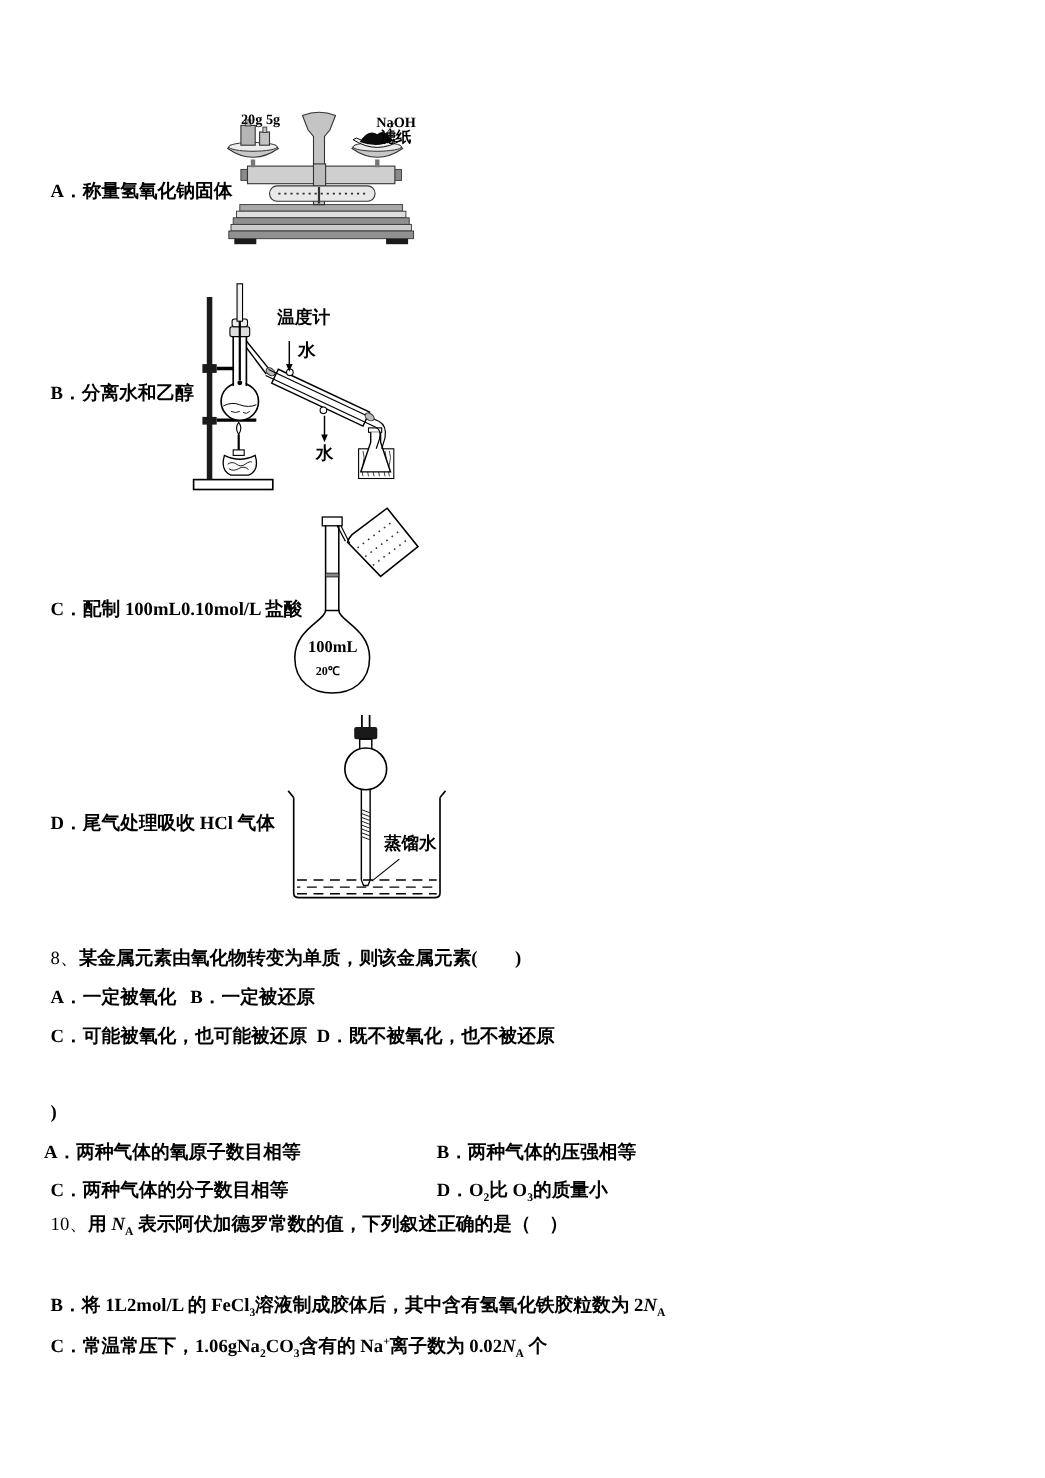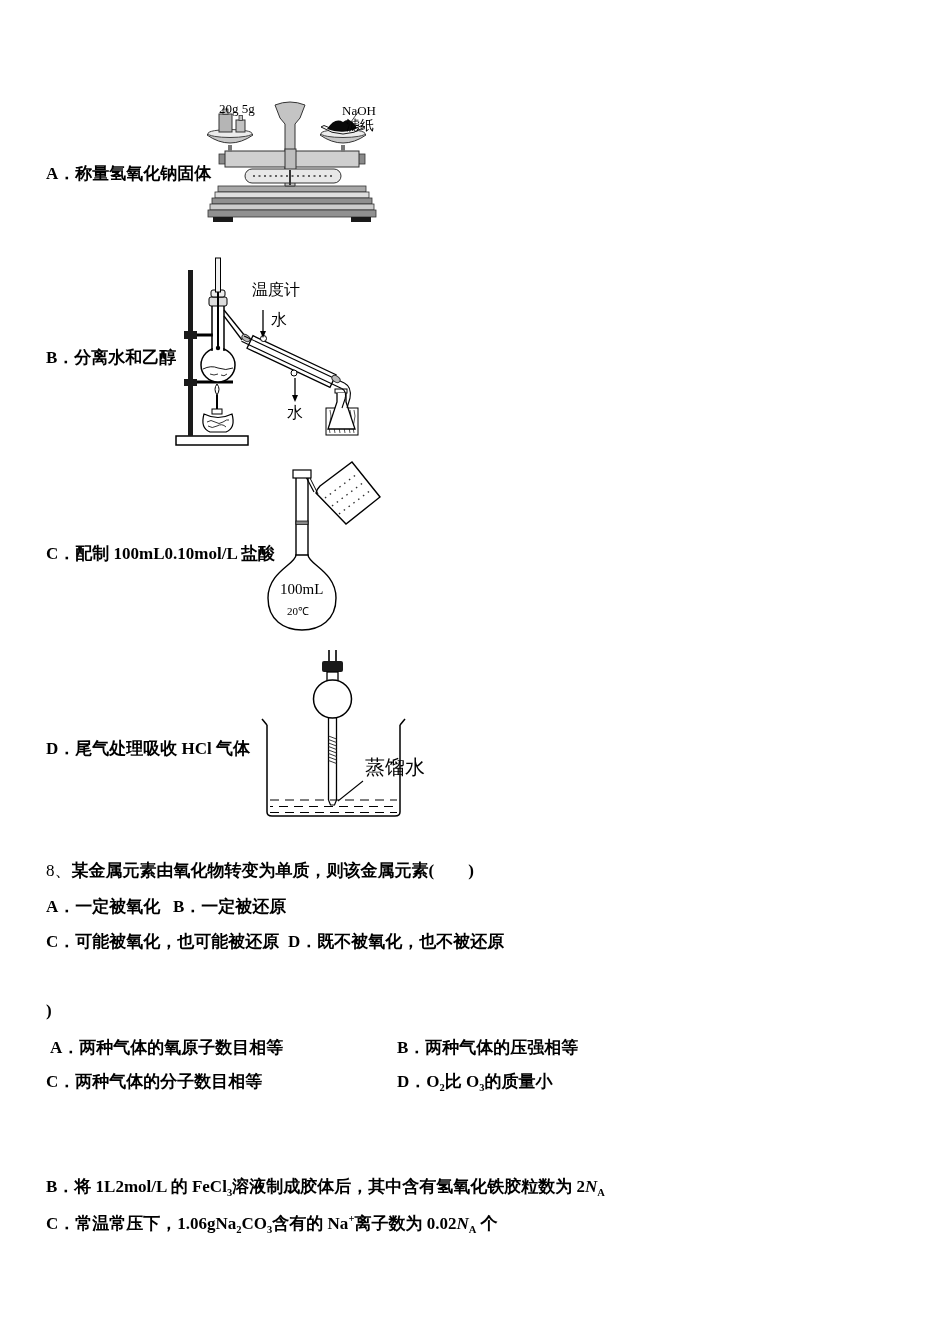--- a/index.html
+++ b/index.html
@@ -4,21 +4,21 @@
 <style>
   html,body{margin:0;padding:0;background:#e8e8e8;}
   .page{position:relative;width:950px;height:1344px;background:#ffffff;overflow:hidden;
         font-family:"Liberation Serif",serif;color:#000;margin:0 auto;}
   .line{position:absolute;white-space:nowrap;font-size:17px;font-weight:bold;line-height:22px;}
   .line .seg-num{font-weight:400;}
   .line .seg-i{font-style:italic;}
   .line sub,.line sup{font-size:0.62em;line-height:0;font-weight:bold;}
   .fig{position:absolute;}
   .fig svg{position:absolute;left:0;top:0;}
-  .fig-label{position:absolute;font-size:13px;font-weight:400;white-space:nowrap;line-height:15px;}
+  .fig-label{position:absolute;font-size:13px;font-weight:700;white-space:nowrap;line-height:15px;}
   .fig-label.cn{font-size:14px;}
 </style>
 </head>
 <body>
 
 <div class="page">
 
   <span class="line" style="left:46px;top:163px">A．称量氢氧化钠固体</span>
   <div class="fig" style="left:203px;top:99px;width:178px;height:124px">
     <svg width="178" height="124" viewBox="0 0 178 124">
@@ -184,31 +184,32 @@
           <line x1="78.5" y1="95" x2="86.5" y2="98"></line>
           <line x1="78.5" y1="98.5" x2="86.5" y2="101.5"></line>
           <line x1="78.5" y1="102" x2="86.5" y2="105"></line>
           <line x1="78.5" y1="105.5" x2="86.5" y2="108.5"></line>
           <line x1="78.5" y1="109" x2="86.5" y2="112"></line>
           <line x1="78.5" y1="112.5" x2="86.5" y2="115.5"></line>
         </g>
       </g>
       <line x1="113" y1="133" x2="88" y2="153" stroke="#000" stroke-width="1.1"></line>
     </svg>
-    <span class="fig-label cn" style="left:115px;top:112px;font-size:20px">蒸馏水</span>
+    <span class="fig-label cn" style="left:99px;top:112px;font-size:16px">蒸馏水</span>
   </div>
 
   <span class="line" style="left:46px;top:860px"><span class="seg-num">8、</span><span>某金属元素由氧化物转变为单质，则该金属元素(　　)</span></span>
   <span class="line" style="left:46px;top:896px">A．一定被氧化</span>
   <span class="line" style="left:173px;top:896px">B．一定被还原</span>
   <span class="line" style="left:46px;top:931px">C．可能被氧化，也可能被还原</span>
   <span class="line" style="left:288px;top:931px">D．既不被氧化，也不被还原</span>
 
   <span class="line" style="left:46px;top:1000px">)</span>
-  <span class="line" style="left:50px;top:1037px">A．两种气体的氧原子数目相等</span>
+  <span class="line" style="left:40px;top:1037px">A．两种气体的氧原子数目相等</span>
   <span class="line" style="left:397px;top:1037px">B．两种气体的压强相等</span>
   <span class="line" style="left:46px;top:1071px">C．两种气体的分子数目相等</span>
   <span class="line" style="left:397px;top:1071px"><span>D．O</span><sub>2</sub><span>比 O</span><sub>3</sub><span>的质量小</span></span>
 
+  <span class="line" style="left:46px;top:1102px"><span class="seg-num">10、</span><span>用 </span><span class="seg-i">N</span><sub>A</sub><span> 表示阿伏加德罗常数的值，下列叙述正确的是（　）</span></span>
   <span class="line" style="left:46px;top:1176px"><span>B．将 1L2mol/L 的 FeCl</span><sub>3</sub><span>溶液制成胶体后，其中含有氢氧化铁胶粒数为 2</span><span class="seg-i">N</span><sub>A</sub></span>
   <span class="line" style="left:46px;top:1213px"><span>C．常温常压下，1.06gNa</span><sub>2</sub><span>CO</span><sub>3</sub><span>含有的 Na</span><sup>+</sup><span>离子数为 0.02</span><span class="seg-i">N</span><sub>A</sub><span> 个</span></span>
 
 </div>
 
 </body></html>

